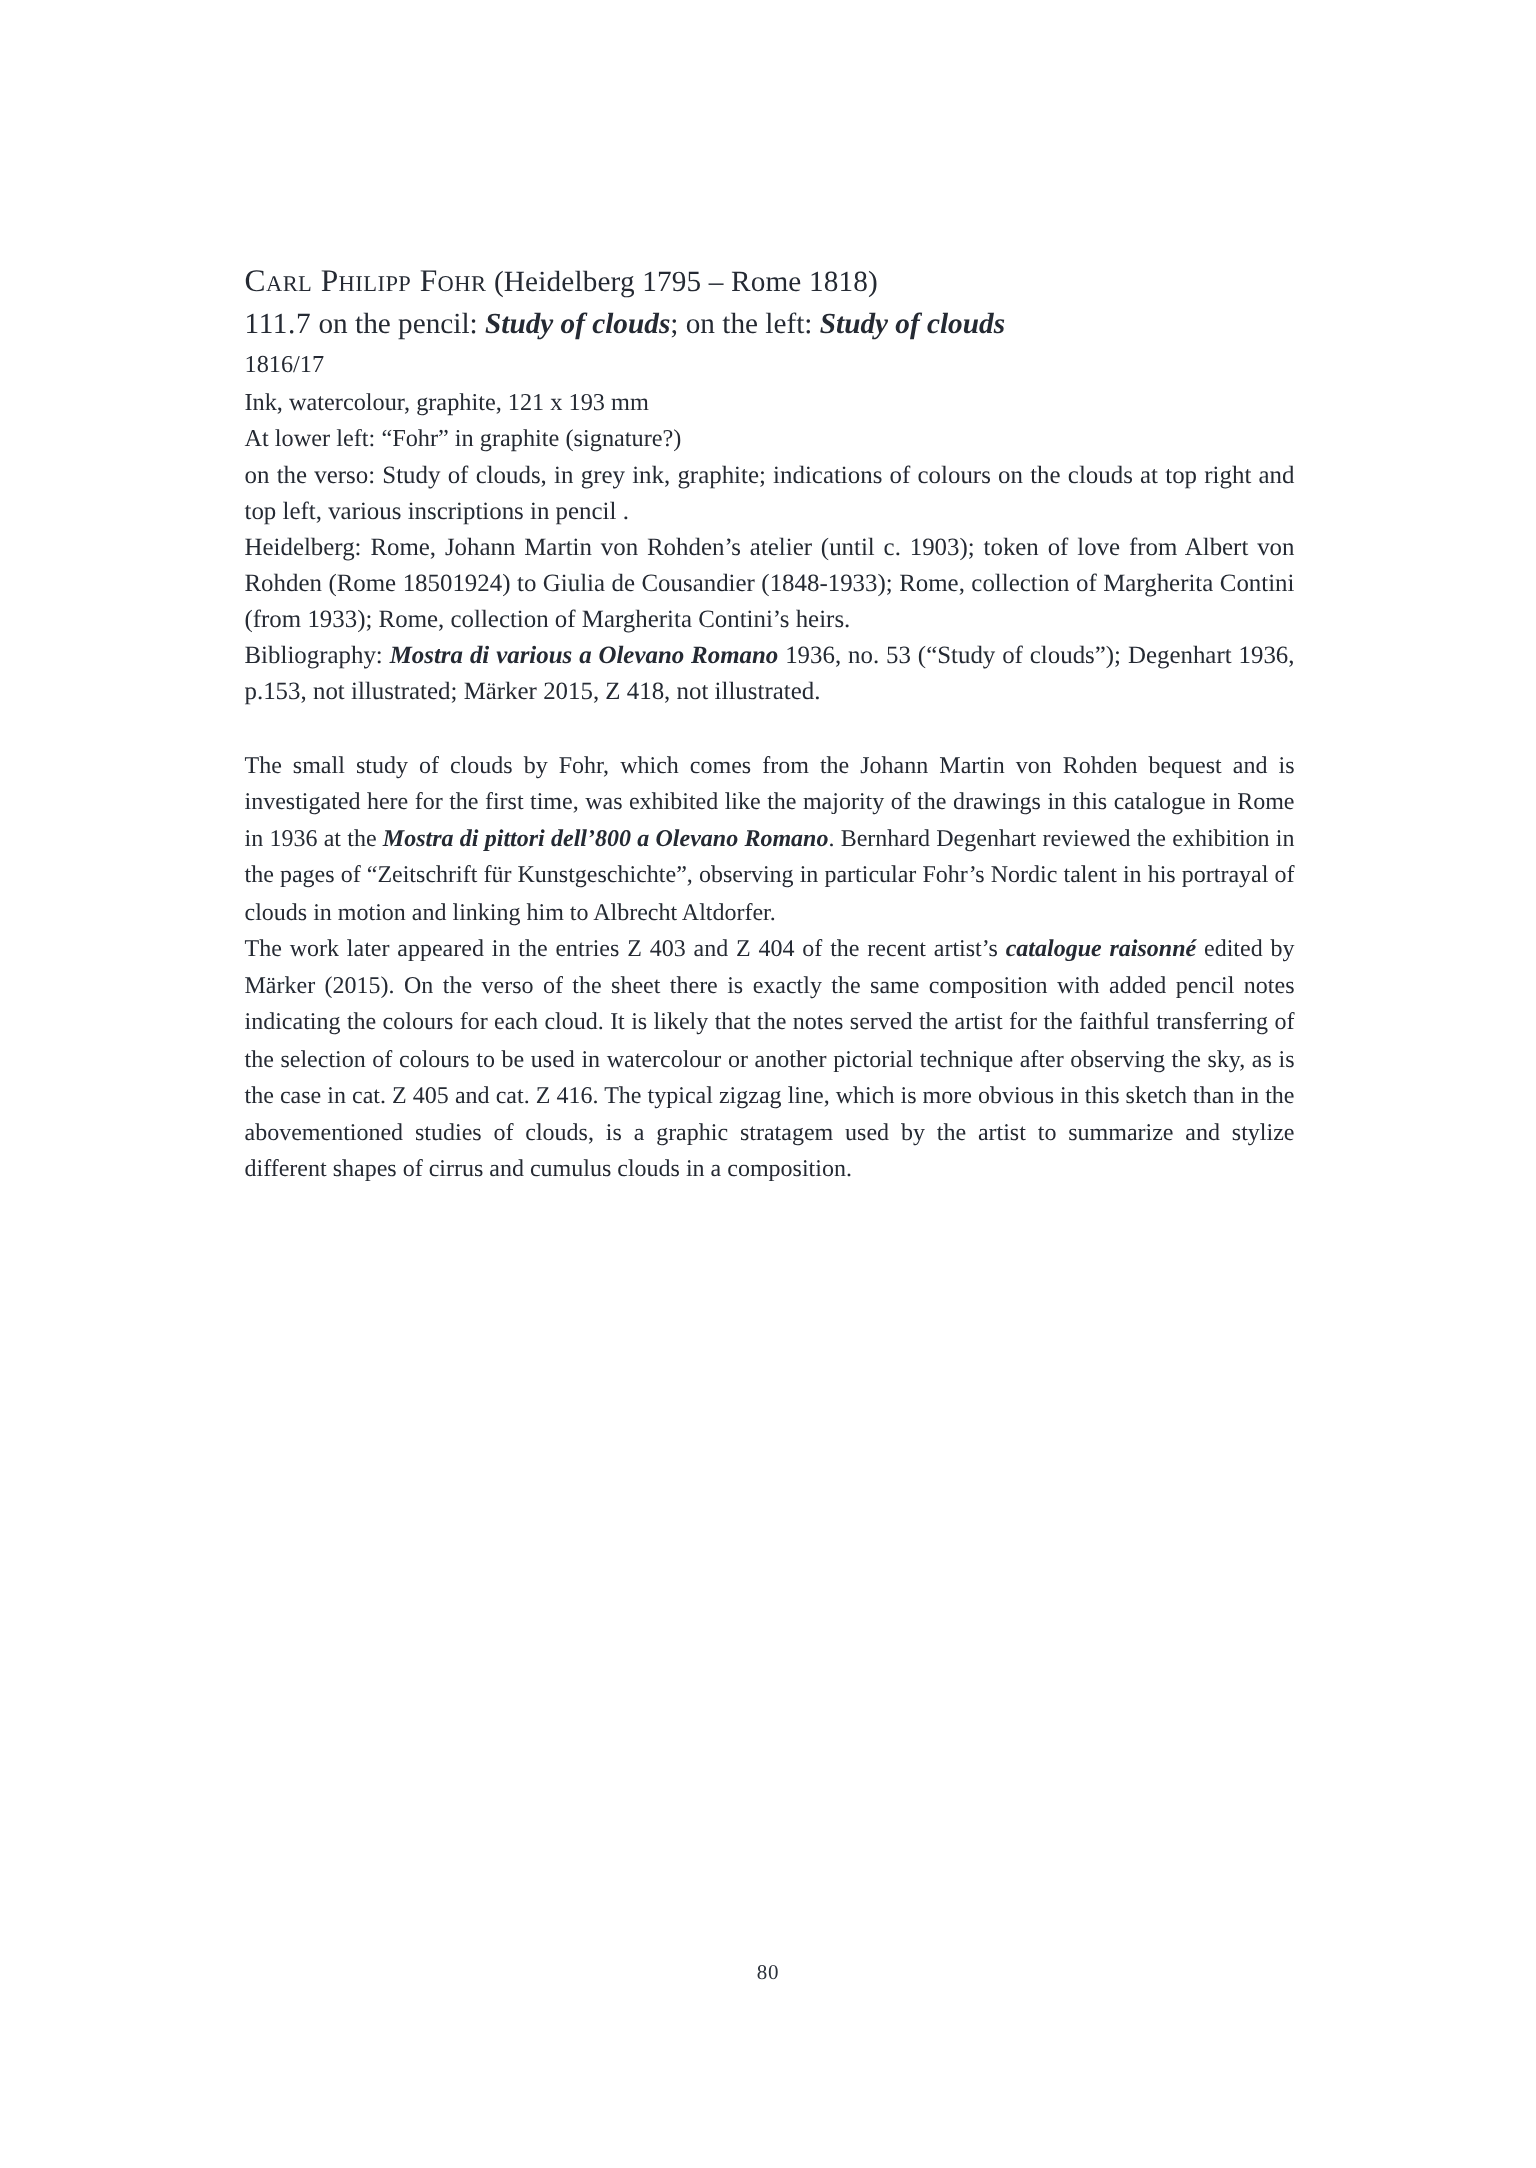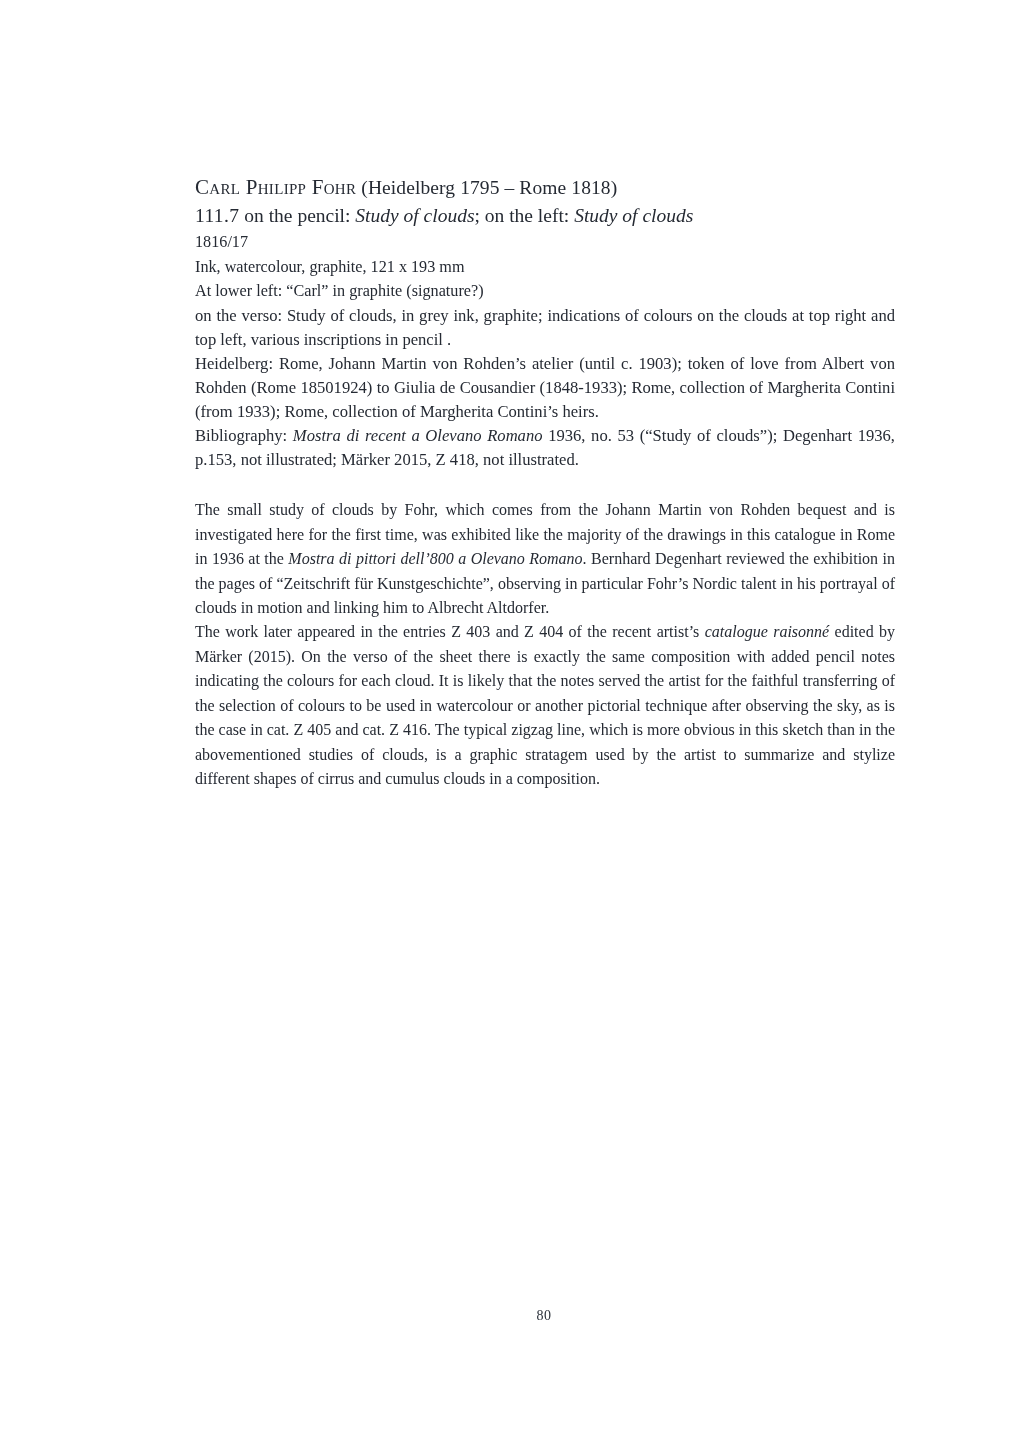--- a/index.html
+++ b/index.html
@@ -13,21 +13,20 @@
     position: relative;
     font-family: "Liberation Serif", serif;
     color: #252a33;
   }
   .page {
     position: absolute;
     left: 0; top: 0;
     width: 944px;
     height: 1445px;
     box-sizing: border-box;
-    margin-left: 32px;
   }
   .content {
     position: absolute;
     left: 163px;
     top: 172px;
     width: 700px;
   }
   .headline {
     font-size: 19.5px;
     line-height: 1.44;
@@ -41,21 +40,21 @@
   }
   .catnum {
     font-size: 19.5px;
     letter-spacing: 0.4px;
   }
   .title-line {
     font-size: 19.5px;
     line-height: 1.44;
     margin: 0;
   }
-  i, .ital { font-style: italic; }
+  i, .ital { font-style: italic; font-weight: bold; }
   .meta {
     font-size: 16.2px;
     line-height: 1.45;
     margin: 1px 0 0 0;
   }
   .block {
     font-size: 16.6px;
     line-height: 1.45;
     margin: 0;
     text-align: justify;
@@ -99,26 +98,26 @@
 
     <p class="title-line">
       <span class="catnum">111.7</span>
       <span>on the pencil:</span>
       <i>Study of clouds</i><span>; on the left:</span>
       <i>Study of clouds</i>
     </p>
 
     <p class="meta">1816/17</p>
     <p class="meta">Ink, watercolour, graphite, 121 x 193 mm</p>
-    <p class="meta">At lower left: “Carl” in graphite (signature?)</p>
+    <p class="meta">At lower left: “Fohr” in graphite (signature?)</p>
     <p class="block">on the verso: Study of clouds, in grey ink, graphite; indications of colours on the clouds at top right and top left, various inscriptions in pencil .</p>
 
     <p class="block-just"><span>Heidelberg:</span><span> Rome, Johann Martin von Rohden’s atelier (until c. 1903); token of love from Albert von Rohden (Rome 18501924) to Giulia de Cousandier (1848-1933); Rome, collection of Margherita Contini (from 1933); Rome, collection of Margherita Contini’s heirs.</span></p>
 
-    <p class="block-just"><span>Bibliography:</span> <i>Mostra di recent a Olevano Romano</i><span> 1936, no. 53 (“Study of clouds”); Degenhart 1936, p.153, not illustrated; Märker 2015, Z 418, not illustrated.</span></p>
+    <p class="block-just"><span>Bibliography:</span> <i>Mostra di various a Olevano Romano</i><span> 1936, no. 53 (“Study of clouds”); Degenhart 1936, p.153, not illustrated; Märker 2015, Z 418, not illustrated.</span></p>
 
     <div class="gap-lg"></div>
 
     <p class="body-para"><span>The small study of clouds by Fohr, which comes from the Johann Martin von Rohden bequest and is investigated here for the first time, was exhibited like the majority of the drawings in this catalogue in Rome in 1936 at the </span><i>Mostra di pittori dell’800 a Olevano Romano</i><span>. Bernhard Degenhart reviewed the exhibition in the pages of “Zeitschrift für Kunstgeschichte”, observing in particular Fohr’s Nordic talent in his portrayal of clouds in motion and linking him to Albrecht Altdorfer.</span></p>
 
     <p class="body-para"><span>The work later appeared in the entries Z 403 and Z 404 of the recent artist’s </span><i>catalogue raisonné</i><span> edited by Märker (2015). On the verso of the sheet there is exactly the same composition with added pencil notes indicating the colours for each cloud. It is likely that the notes served the artist for the faithful transferring of the selection of colours to be used in watercolour or another pictorial technique after observing the sky, as is the case in cat. Z 405 and cat. Z 416. The typical zigzag line, which is more obvious in this sketch than in the abovementioned studies of clouds, is a graphic stratagem used by the artist to summarize and stylize different shapes of cirrus and cumulus clouds in a composition.</span></p>
 
   </div>
 
   <div class="folio">80</div>

